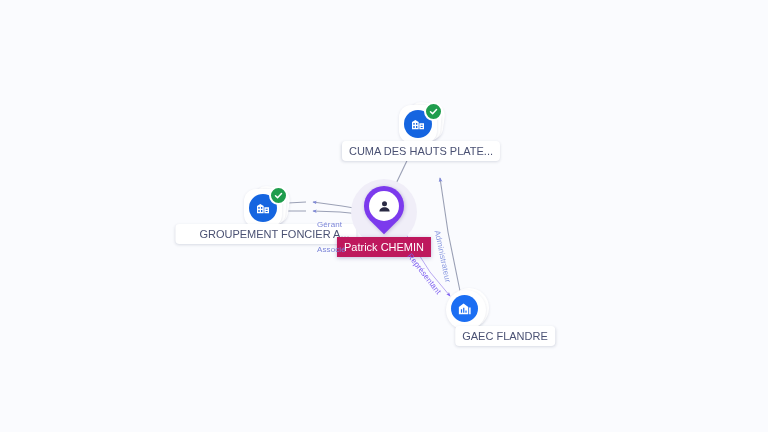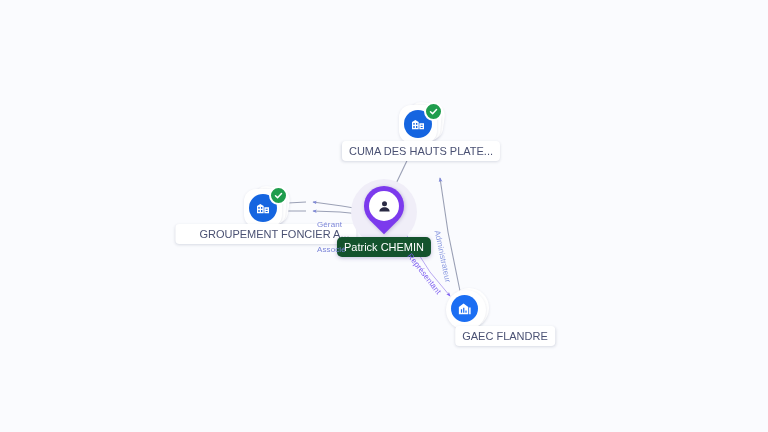--- a/index.html
+++ b/index.html
@@ -159,23 +159,23 @@
     white-space: nowrap;
     background: #ffffff;
     color: #4a5173;
     font-size: 11px;
     line-height: 14px;
     padding: 3px 7px;
     border-radius: 4px;
     box-shadow: 0 1px 3px rgba(40,50,90,0.16);
   }
   .node-label.person {
-    background: #14532d;
+    background: #be185d;
     color: #ffffff;
-    border-radius: 5px;
+    border-radius: 0;
     box-shadow: 0 1px 4px rgba(60,40,130,0.3);
   }
 
   
   .edge-label {
     position: absolute;
     white-space: nowrap;
     font-size: 8px;
     line-height: 9px;
     letter-spacing: 0.1px;

